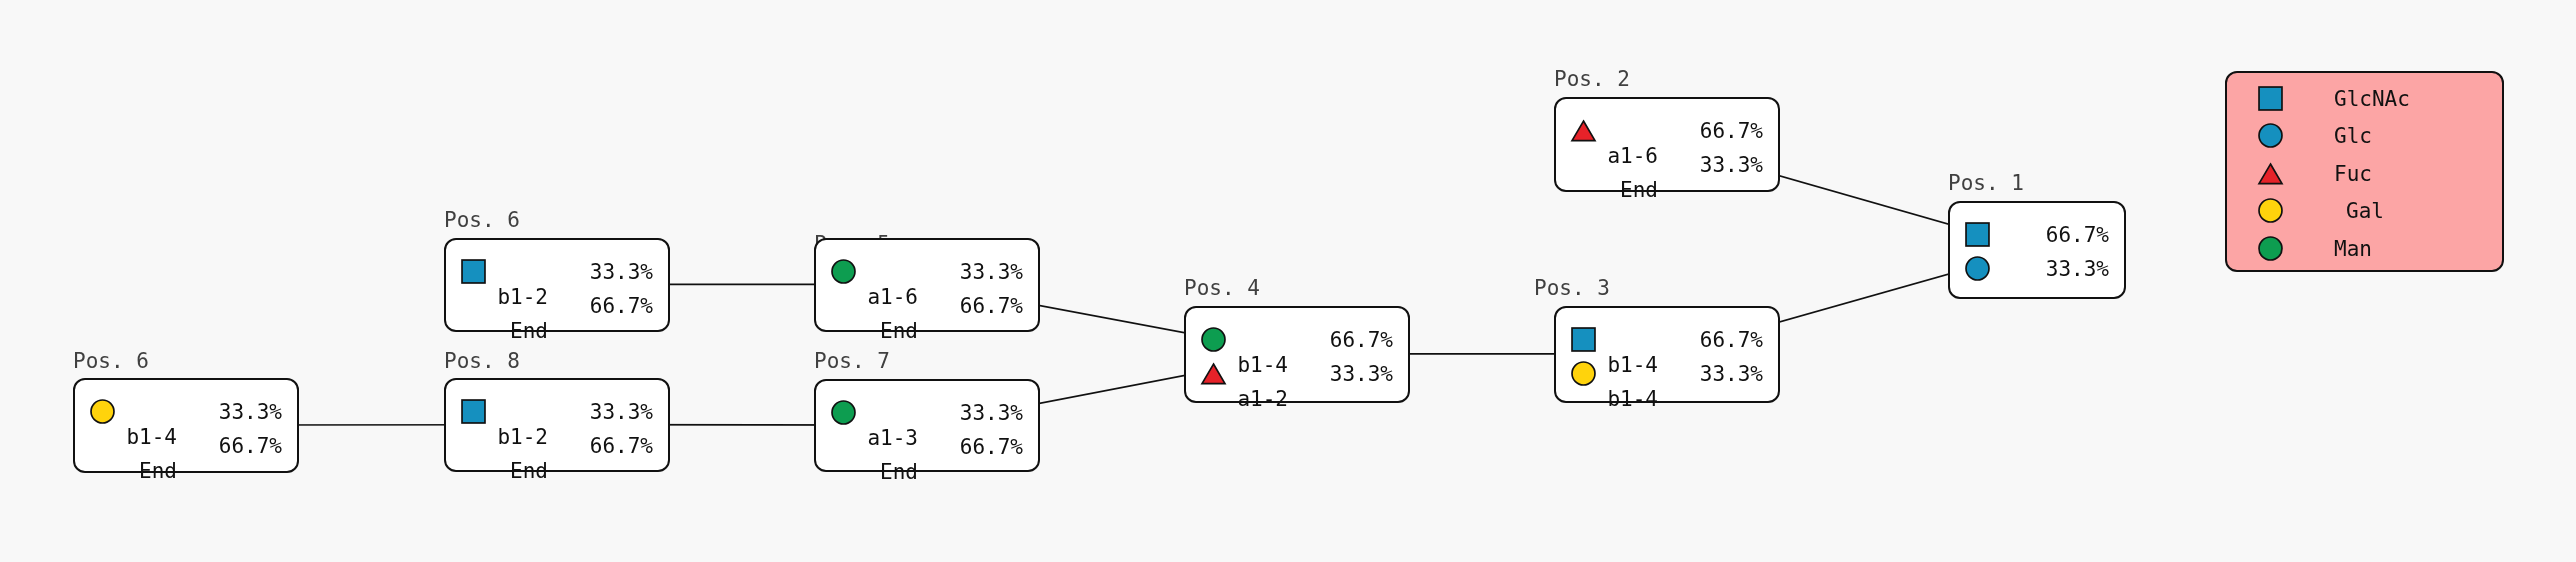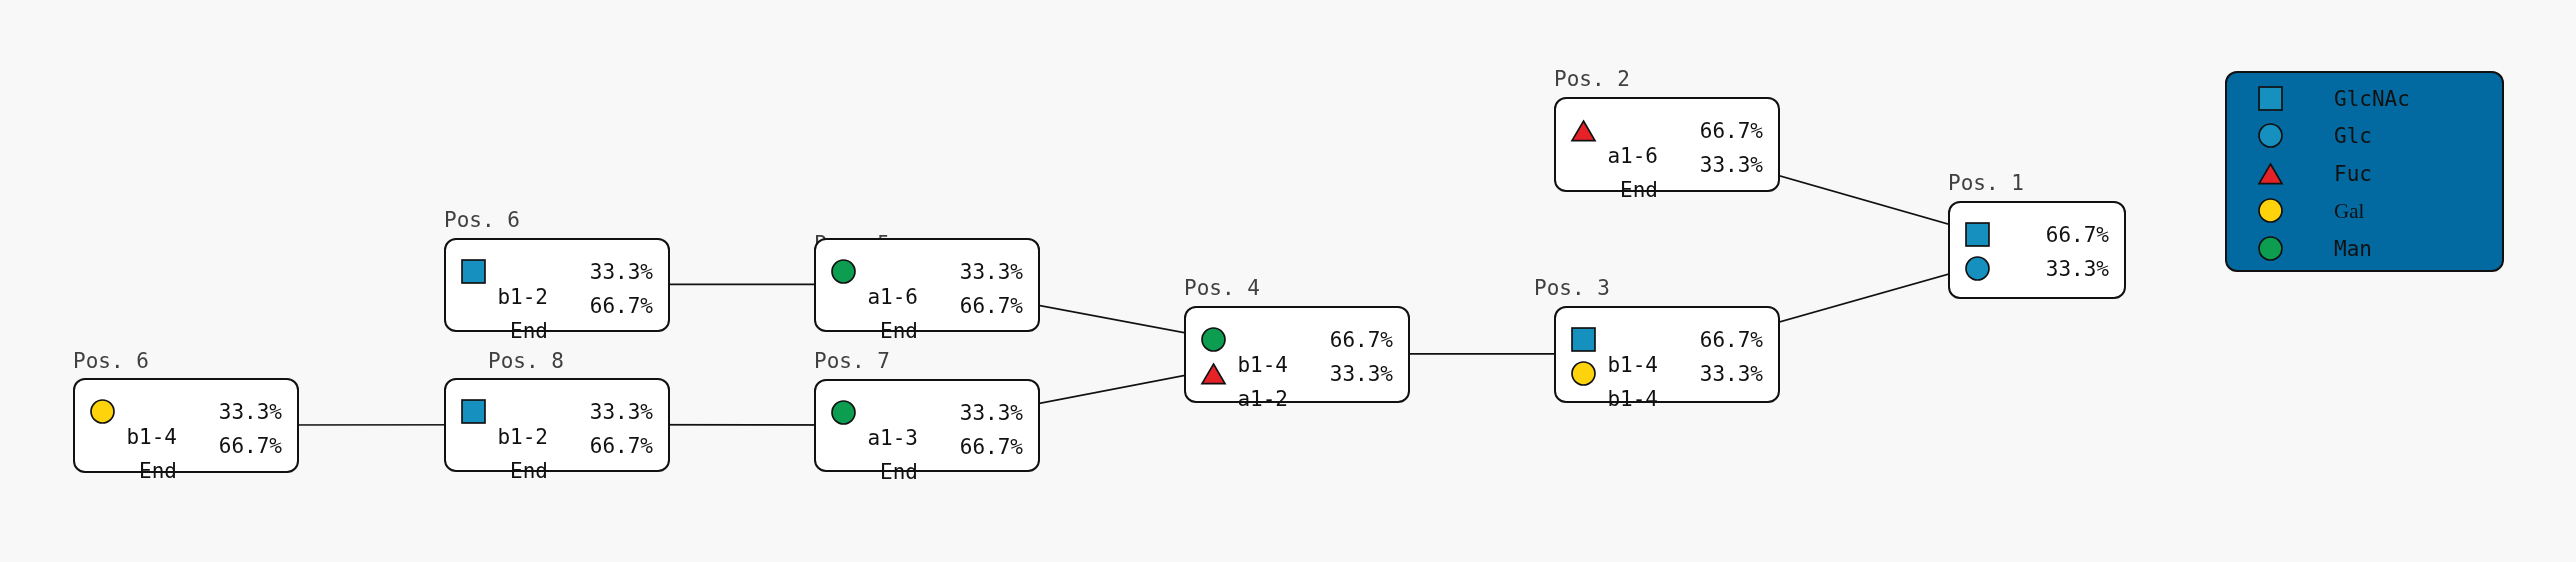--- a/index.html
+++ b/index.html
@@ -31,21 +31,21 @@
   .row .linkage{
     position:absolute;left:28px;top:0;width:74px;
     text-align:right;font-size:21px;line-height:34px;white-space:pre;margin-top:25px;
   }
   .row .pct{
     position:absolute;right:15px;top:0;
     text-align:right;font-size:21px;line-height:34px;white-space:pre;
   }
   .legend-box{
     position:absolute;
-    background:#0369a1;
+    background:#fca5a5;
     border:2px solid #111;
     border-radius:12px;
     box-sizing:border-box;
   }
   .legend-row{position:absolute;left:0;width:100%;height:34px;}
   .legend-row .icon{position:absolute;left:30px;top:3.4px;width:27px;height:27px;}
   .legend-row .legend-label{
     position:absolute;left:107px;top:0;
     font-size:21px;line-height:34px;white-space:pre;
   }
@@ -165,21 +165,21 @@
               <circle cx="20" cy="20" r="17" fill="#0D9D50" stroke="#111111" stroke-width="2.5"></circle>
             </svg></span>
           <span class="linkage">a1-3</span>
           <span class="pct">33.3%</span>
         </div>
         <div class="row" style="top: 49px;">
           <span class="linkage">End</span>
           <span class="pct">66.7%</span>
         </div>
       </div>
-      <div class="node-label" style="left: 444px; top: 348px; margin-left: 44px;">Pos. 8</div>
+      <div class="node-label" style="left: 444px; top: 348px;">Pos. 8</div>
       <div class="node-box" style="left: 444px; top: 378px; width: 226px; height: 94px;">
         <div class="row" style="top: 15px;">
           <span class="icon"><svg width="27" height="27" viewBox="0 0 40 40">
               <rect x="3" y="3" width="34" height="34" fill="#1590BF" stroke="#111111" stroke-width="2.5"></rect>
             </svg></span>
           <span class="linkage">b1-2</span>
           <span class="pct">33.3%</span>
         </div>
         <div class="row" style="top: 49px;">
           <span class="linkage">End</span>
@@ -217,21 +217,21 @@
       <div class="legend-row" style="top: 84px;">
         <span class="icon" style="left: 30px;"><svg width="27" height="27" viewBox="0 0 40 40">
             <polygon points="20,6 37,35 3,35" fill="#E62229" stroke="#111111" stroke-width="2.5"></polygon>
           </svg></span>
         <span class="legend-label" style="left: 107px;">Fuc</span>
       </div>
       <div class="legend-row" style="top: 121px;">
         <span class="icon" style="left: 30px;"><svg width="27" height="27" viewBox="0 0 40 40">
             <circle cx="20" cy="20" r="17" fill="#FFD30C" stroke="#111111" stroke-width="2.5"></circle>
           </svg></span>
-        <span class="legend-label" style="left: 107px; font-family: Liberation Serif, serif;">Gal</span>
+        <span class="legend-label" style="left: 119px;">Gal</span>
       </div>
       <div class="legend-row" style="top: 159px;">
         <span class="icon" style="left: 30px;"><svg width="27" height="27" viewBox="0 0 40 40">
             <circle cx="20" cy="20" r="17" fill="#0D9D50" stroke="#111111" stroke-width="2.5"></circle>
           </svg></span>
         <span class="legend-label" style="left: 107px;">Man</span>
       </div>
     </div>
 </div>
 

